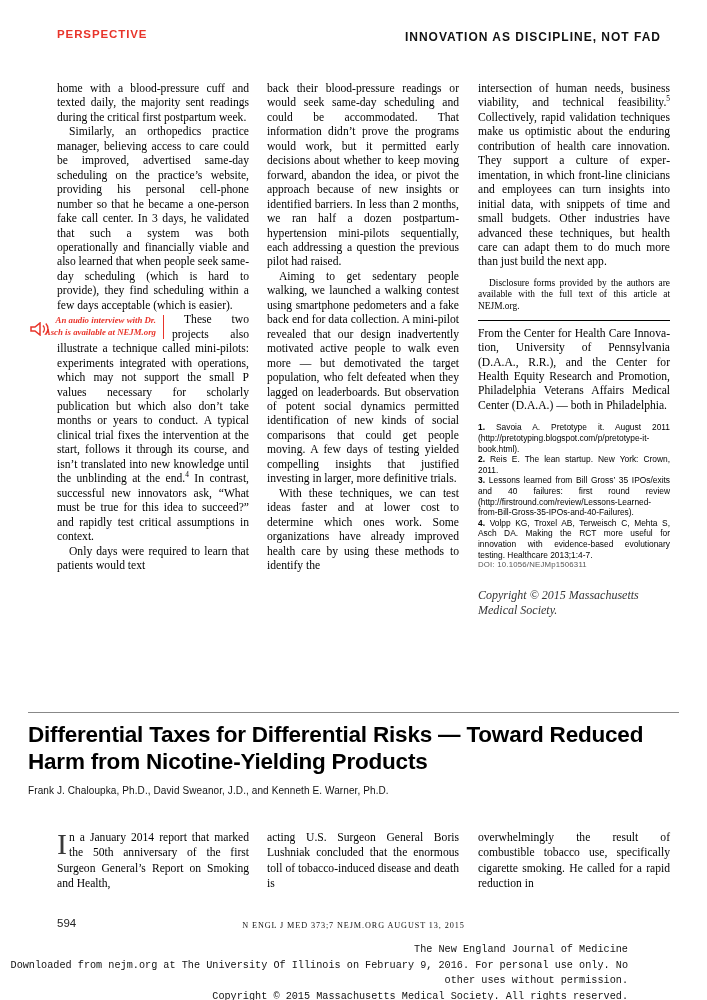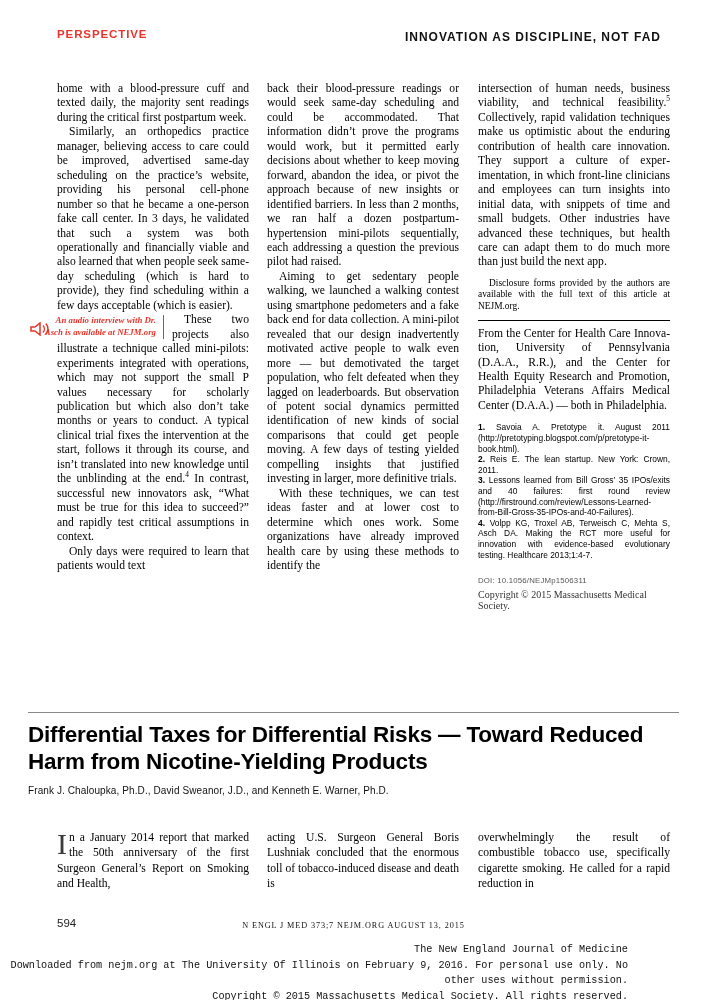--- a/index.html
+++ b/index.html
@@ -134,30 +134,31 @@
   .refs {
     margin-top: 9px;
     font-family: "Liberation Sans", sans-serif;
     font-size: 8.4px;
     line-height: 10.6px;
     text-align: justify;
   }
   .refs .r { margin: 0 0 0 0; }
   .refs .num { font-weight: 700; }
   .doi {
-    margin-top: 16px;
+    margin-top: 0;
     font-family: "Liberation Sans", sans-serif;
     font-size: 7.8px;
     color: #555;
     letter-spacing: 0.2px;
   }
   .copy {
-    margin-top: 4px;
-    font-family: "Liberation Serif", serif;
-    font-size: 10px;
+    margin-top: 19px;
+    font-family: "Liberation Serif", serif;
+    font-style: italic;
+    font-size: 12px;
     color: #333;
   }
 
   
   .art2rule {
     position: absolute;
     left: 28px;
     top: 712px;
     width: 651px;
     height: 0;

